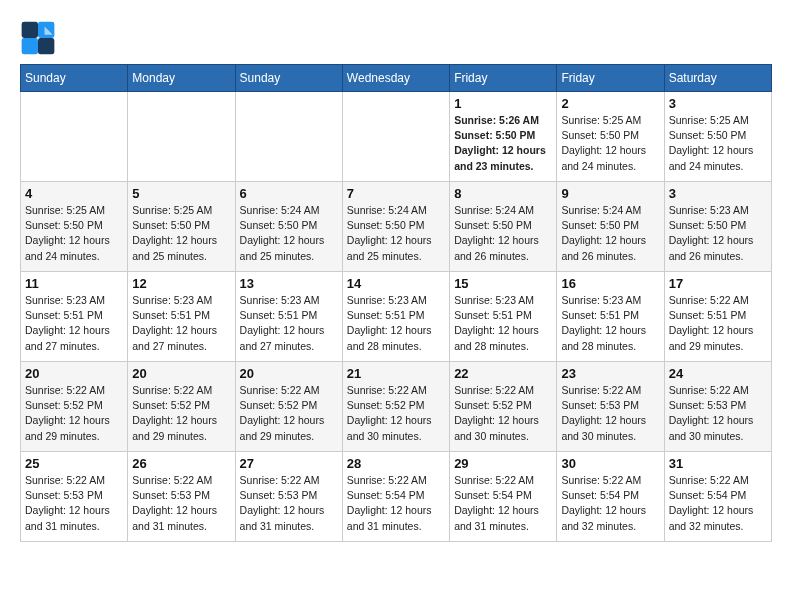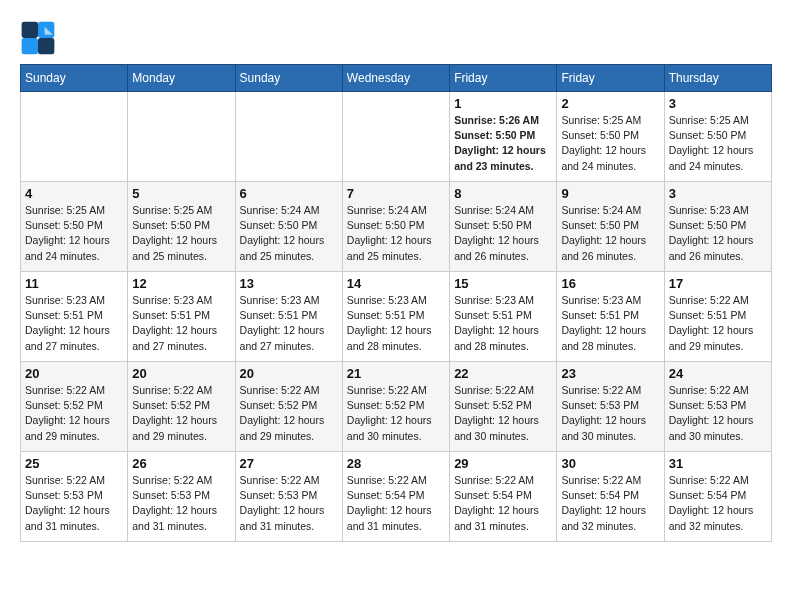--- a/index.html
+++ b/index.html
@@ -115,21 +115,21 @@
 
   <table class="calendar-table">
     <thead>
       <tr>
       <th>Sunday</th>
           <th>Monday</th>
           <th>Sunday</th>
           <th>Wednesday</th>
           <th>Friday</th>
           <th>Friday</th>
-          <th>Thursday</th>
+          <th>Saturday</th>
         </tr>
     </thead>
     <tbody id="calendar-body">
     <tr>
           <td class="empty-cell"></td>
           <td class="empty-cell"></td>
           <td class="empty-cell"></td>
           <td class="empty-cell"></td>
           <td>
             <span class="day-number">1</span>

